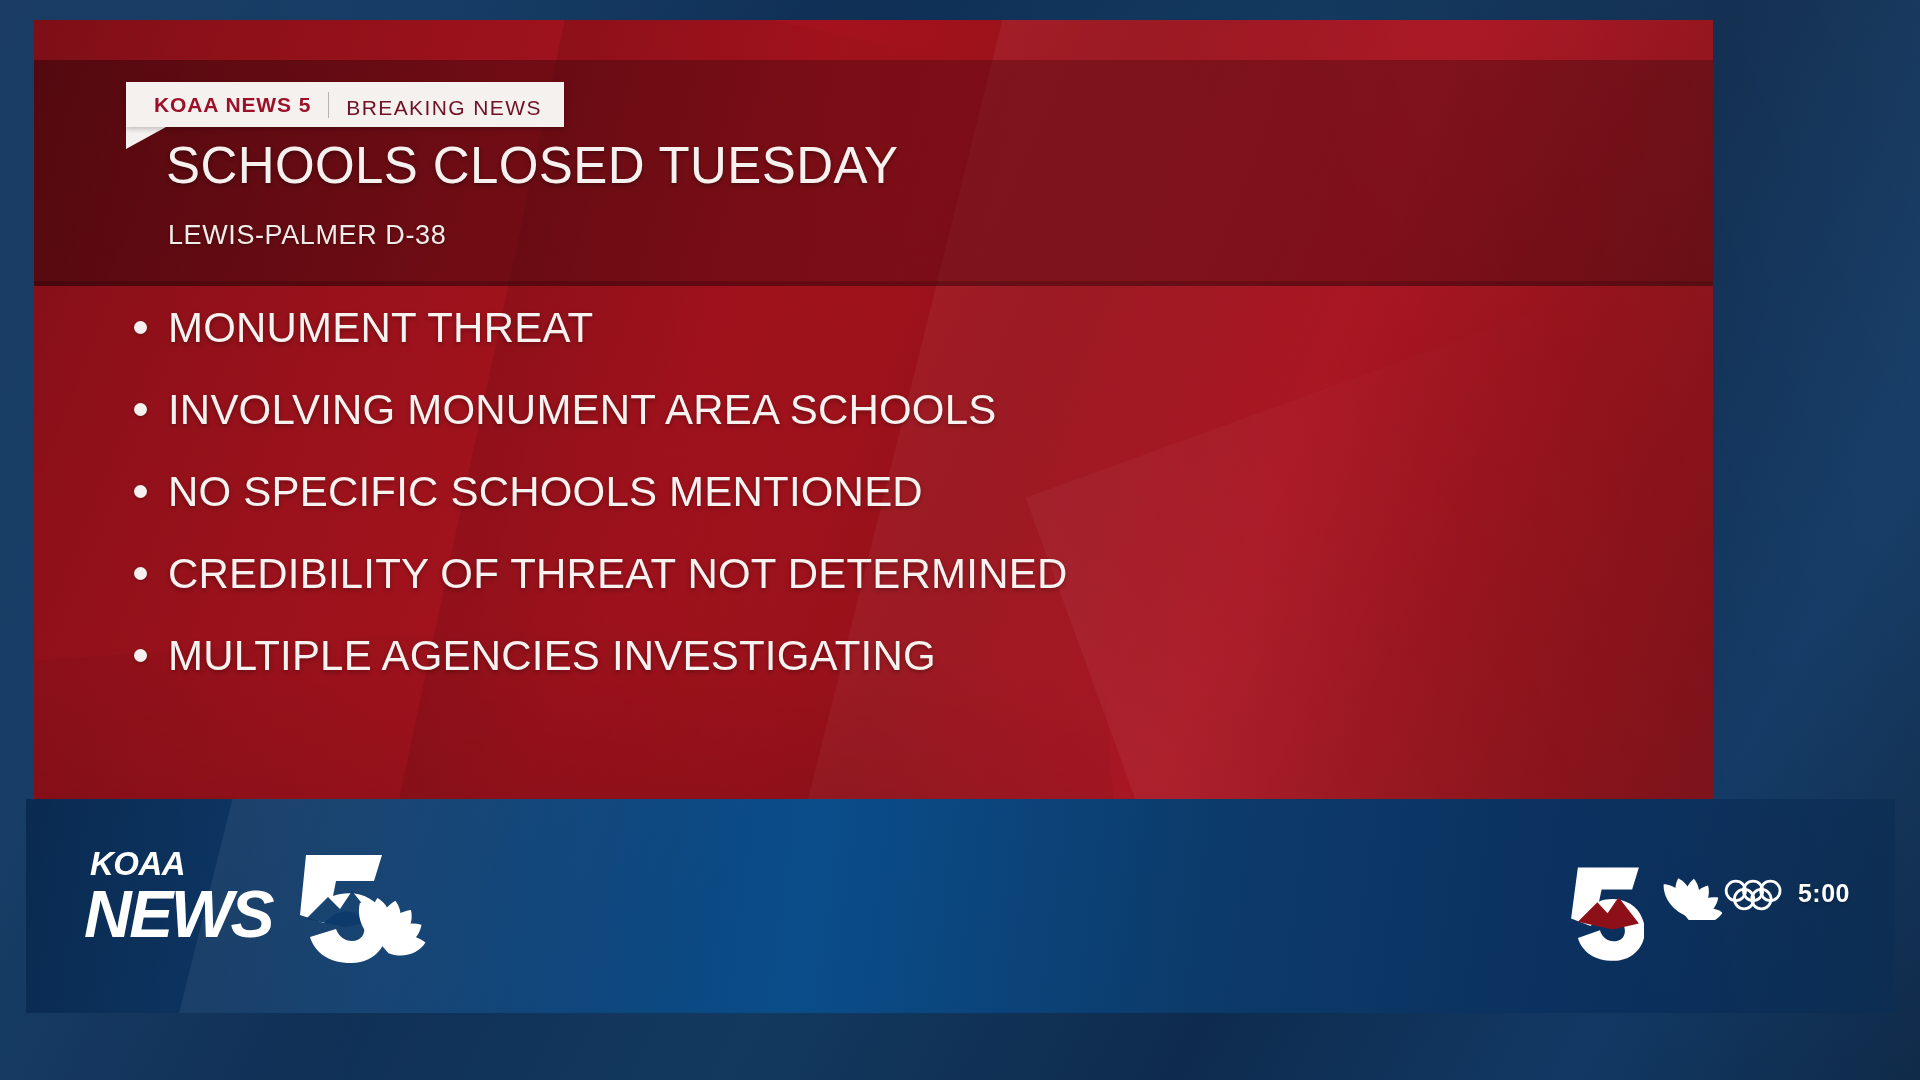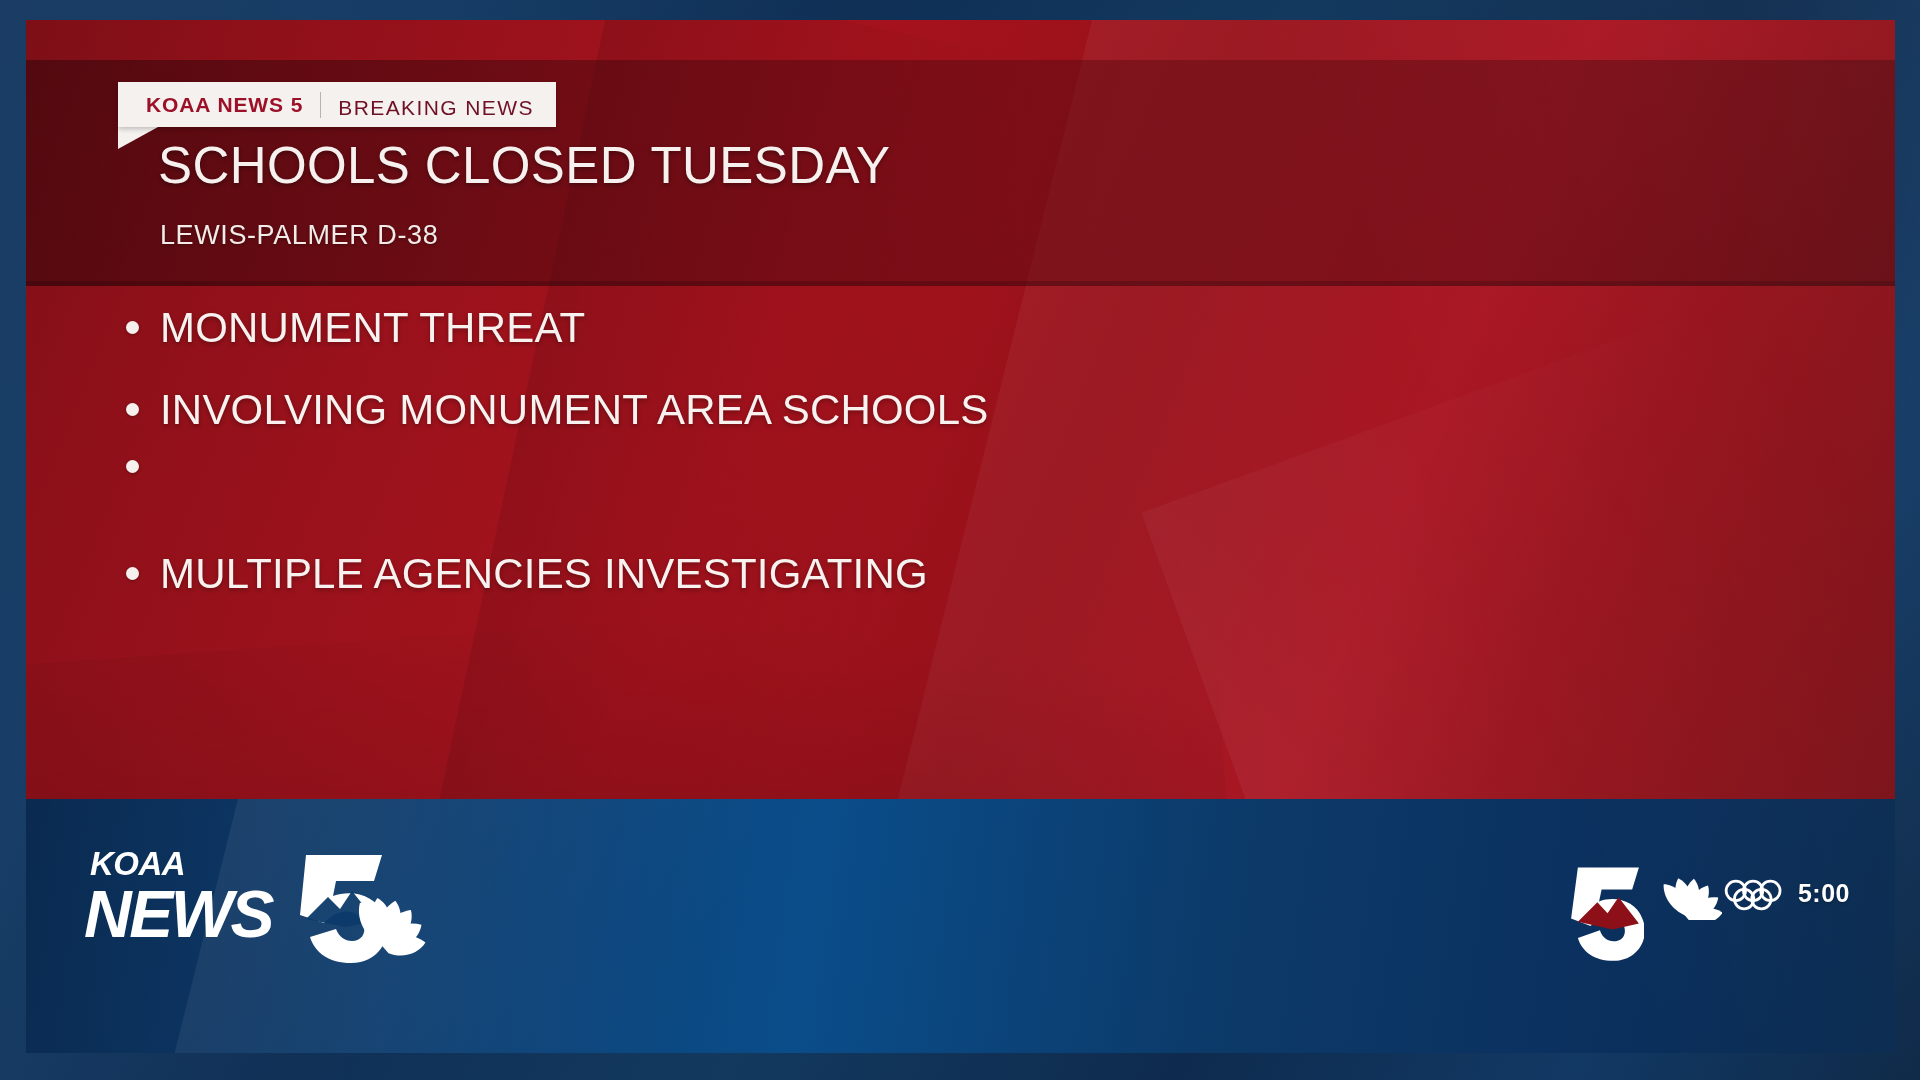--- a/index.html
+++ b/index.html
@@ -47,23 +47,23 @@
     right: -15%; top: -25%;
     width: 55%; height: 160%;
     background: linear-gradient(260deg, rgba(255,255,255,0.05), rgba(255,255,255,0) 65%);
     transform: rotate(-10deg);
     pointer-events: none;
   }
 
   
   #red-panel {
     position: absolute;
-    left: 26px;
+    left: 34px;
     top: 20px;
-    width: 1869px;
+    width: 1679px;
     height: 779px;
     background:
       linear-gradient(112deg,
         #7d0f17 0%,
         #8e1019 10%,
         #9d121c 26%,
         #a5121d 40%,
         #97111a 56%,
         #a81320 72%,
         #8d1018 88%,
@@ -227,21 +227,21 @@
     white-space: nowrap;
     text-shadow: 0 2px 4px rgba(0,0,0,0.3);
   }
 
   
   #bottom-bar {
     position: absolute;
     left: 26px;
     top: 799px;
     width: 1869px;
-    height: 254px;
+    height: 214px;
     background: linear-gradient(100deg,
       #0b2c54 0%,
       #0f3e70 22%,
       #0a4a86 44%,
       #0c3b6b 66%,
       #0d3販 0%,
       #0b2f58 100%);
     overflow: hidden;
   }
   #bottom-bar-grad {
@@ -325,20 +325,25 @@
       <div class="bullet-row">
         <span class="bullet-dot"></span>
         <span class="bullet-text">MONUMENT THREAT</span>
       </div>
       <div class="bullet-row">
         <span class="bullet-dot"></span>
         <span class="bullet-text">INVOLVING MONUMENT AREA SCHOOLS</span>
       </div>
       <div class="bullet-row">
         <span class="bullet-dot"></span>
+        <span class="bullet-text">NO SPECIFIC SCHOOLS MENTIONED</span>
+      </div>
+      <div class="bullet-row">
+        <span class="bullet-dot"></span>
+        <span class="bullet-text">CREDIBILITY OF THREAT NOT DETERMINED</span>
       </div>
       <div class="bullet-row">
         <span class="bullet-dot"></span>
         <span class="bullet-text">MULTIPLE AGENCIES INVESTIGATING</span>
       </div>
     </div>
   </div>
 
   <div id="bottom-bar">
     <div id="bottom-bar-grad"></div>

